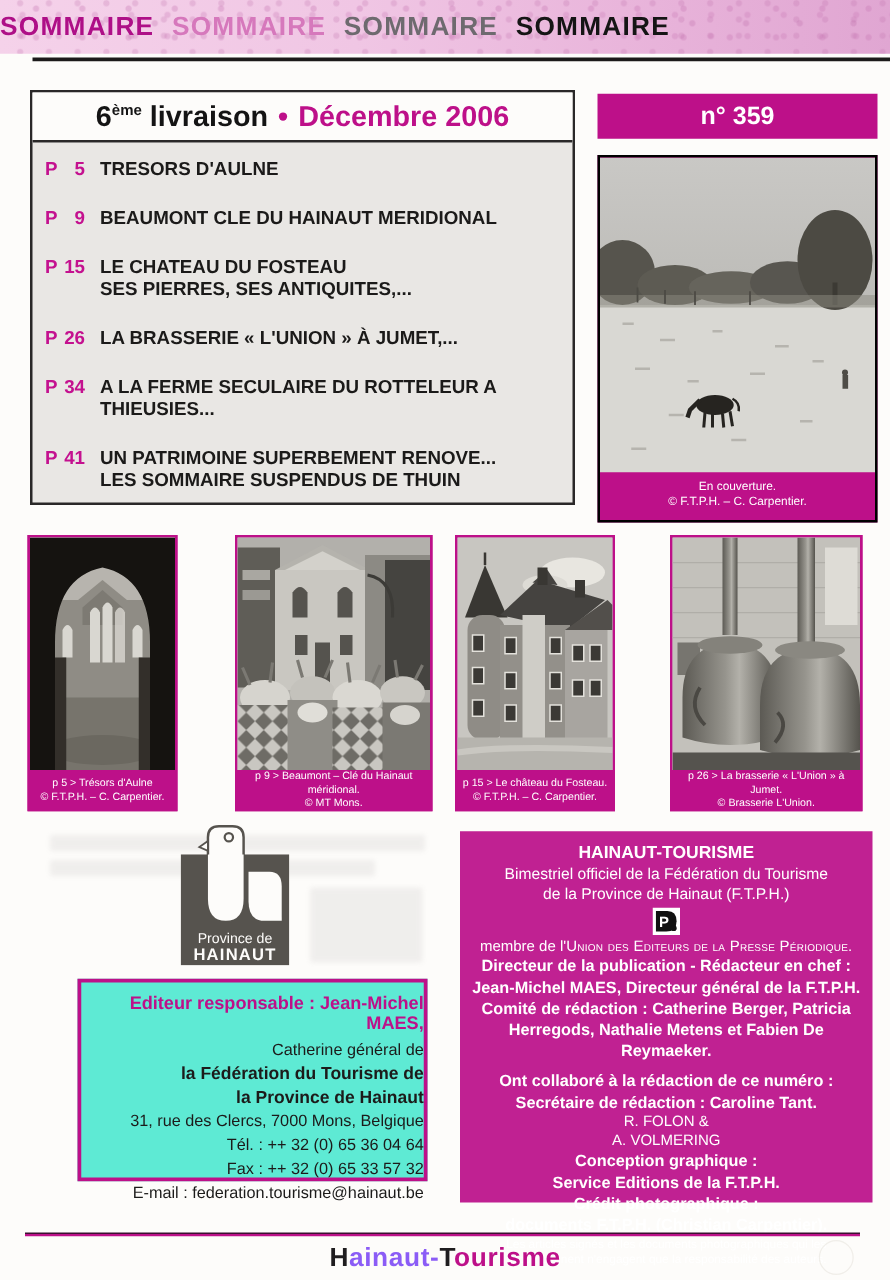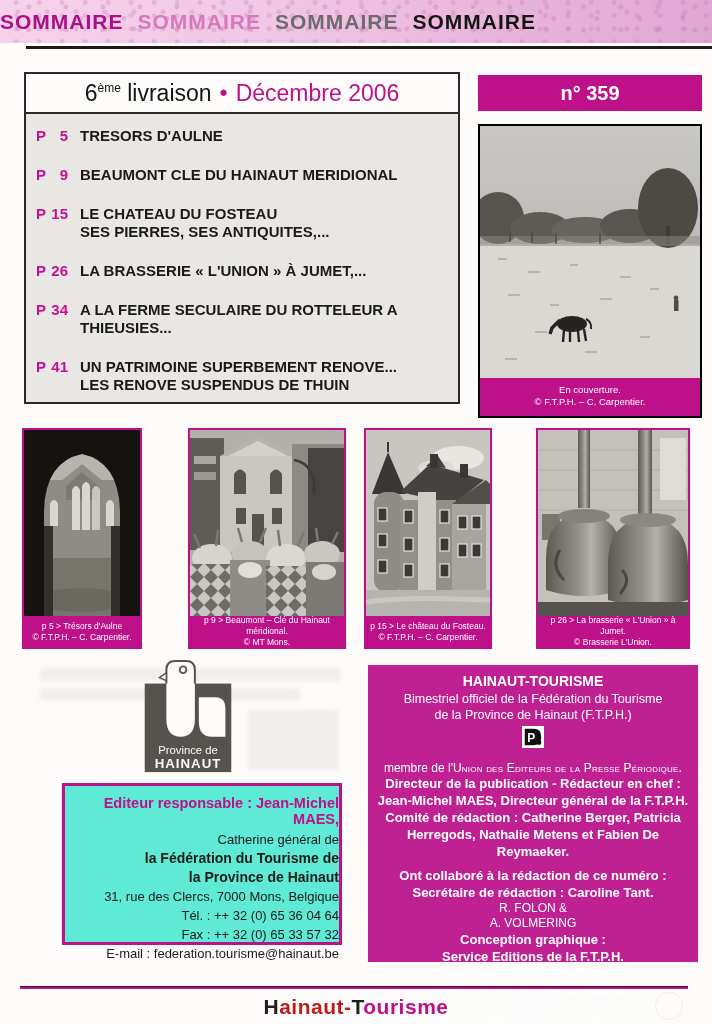--- a/index.html
+++ b/index.html
@@ -24,21 +24,21 @@
     background-size:37px 23px,29px 17px,43px 31px,23px 13px;pointer-events:none;
   }
   .banner span{font-weight:bold;font-size:21px;letter-spacing:1px;position:relative;z-index:1;}
   .top-rule{position:absolute;left:26px;top:46px;width:686px;height:3px;background:#1c1a1a;}
 
   
   .toc{position:absolute;left:24px;top:72px;width:436px;height:332px;
        border:2px solid #2a2828;background:#e9e7e4;box-sizing:border-box;}
   .toc-head{height:38px;background:#fdfcfa;border-bottom:2px solid #2a2828;
             display:flex;align-items:center;justify-content:center;gap:8px;
-            font-weight:normal;font-size:23px;color:#141414;}
+            font-weight:bold;font-size:23px;color:#141414;}
   .toc-head sup{font-size:12px;vertical-align:super;}
   .toc-head .mag{color:#bd1089;}
   .toc-body{padding:13px 12px 0 10px;display:flex;flex-direction:column;gap:21px;}
   .toc-entry{display:flex;font-weight:bold;font-size:15px;line-height:18px;color:#1b1a19;}
   .toc-page{width:36px;flex:none;color:#c4118f;display:flex;justify-content:space-between;padding-right:4px;box-sizing:border-box;}
   .toc-title{padding-left:8px;}
 
   
   .issue-box{position:absolute;left:478px;top:75px;width:224px;height:36px;
     background:#bd1089;color:#fff;font-weight:bold;font-size:20px;
@@ -73,21 +73,21 @@
     text-align:right;color:#1c1b1a;padding-top:9px;}
   .pub .t{color:#bd1089;font-weight:bold;font-size:14.5px;margin-bottom:3px;}
   .pub .n{font-size:13px;line-height:19px;}
   .pub .b{font-size:14px;font-weight:bold;line-height:19px;}
 
   
   .mast{position:absolute;left:368px;top:665px;width:330px;height:297px;
     background:#c02192;color:#fff;text-align:center;padding:8px 8px 0 8px;box-sizing:border-box;}
   .mast .title{font-weight:bold;font-size:14px;margin-bottom:2px;}
   .mast .sub{font-size:12.5px;line-height:16px;}
-  .mast .upp{font-size:12px;margin-top:13px;}
+  .mast .upp{font-size:12px;margin-top:2px;}
   .mast .upp .sc{font-variant:small-caps;letter-spacing:.2px;}
   .mast .bold{font-weight:bold;font-size:13px;line-height:17px;}
   .mast .plain{font-size:12px;line-height:15px;}
   .mast .gap{margin-top:7px;}
   .mast .small{font-size:9.5px;line-height:12px;margin-top:2px;}
   .upp-ico{display:block;margin:3px auto 2px auto;}
 
   
   .foot-rule{position:absolute;left:20px;top:986px;width:668px;height:3px;
     background:linear-gradient(180deg,#3a1030 35%,#bd1089 35%);}
@@ -154,21 +154,21 @@
           </span>
         <span class="toc-title">A LA FERME SECULAIRE DU ROTTELEUR A THIEUSIES...</span>
       </div>
       <div class="toc-entry">
         <span class="toc-page">
             <span>P</span>
             <span>41</span>
           </span>
         <span class="toc-title">
             <div>UN PATRIMOINE SUPERBEMENT RENOVE...</div>
-            <div>LES RENOVE SUSPENDUS DE THUIN</div>
+            <div>LES SOMMAIRE SUSPENDUS DE THUIN</div>
           </span>
       </div>
     </div>
   </div>
 
   <div class="issue-box">n° 359</div>
 
   <div class="cover">
     <svg width="220" height="252" viewBox="0 0 220 252">
       <defs>
@@ -417,17 +417,17 @@
     <div class="plain">A. VOLMERING</div>
     <div class="bold">Conception graphique :</div>
     <div class="bold">Service Editions de la F.T.P.H.</div>
     <div class="bold">Crédit photographique :</div>
     <div class="bold">documents F.T.P.H. (Christian Carpentier).</div>
     <div class="small">Les articles signés et les documents photographiques qui les accompagnent n'engagent que la responsabilité des auteurs.</div>
   </div>
 
   <div class="foot-rule"></div>
   <div class="foot-title">
-    <span style="color: rgb(31, 29, 31);">H</span><span style="color: #b91c1c;">ainaut-</span><span style="color: rgb(31, 29, 31);">T</span><span style="color: rgb(189, 16, 137);">ourisme</span>
+    <span style="color: rgb(31, 29, 31);">H</span><span style="color: #8b5cf6;">ainaut-</span><span style="color: rgb(31, 29, 31);">T</span><span style="color: rgb(189, 16, 137);">ourisme</span>
   </div>
   <div class="watermark"></div>
 
 </div>
 
 </body></html>

